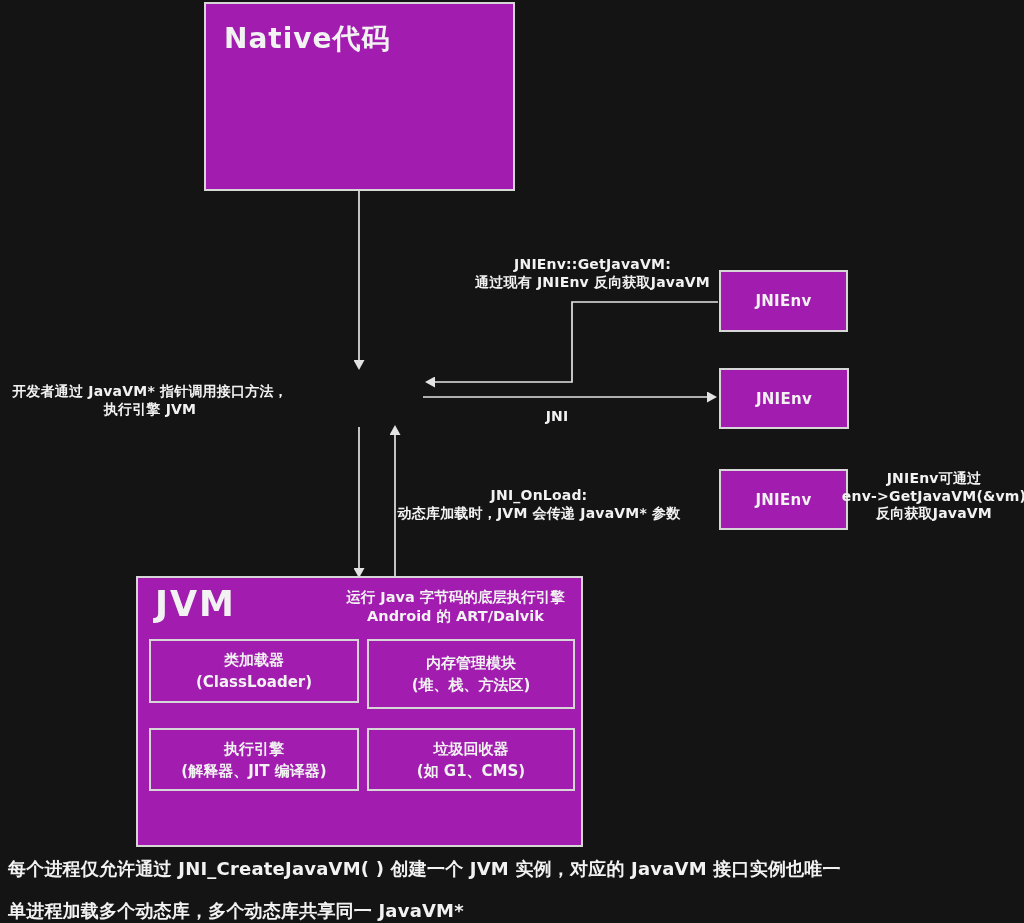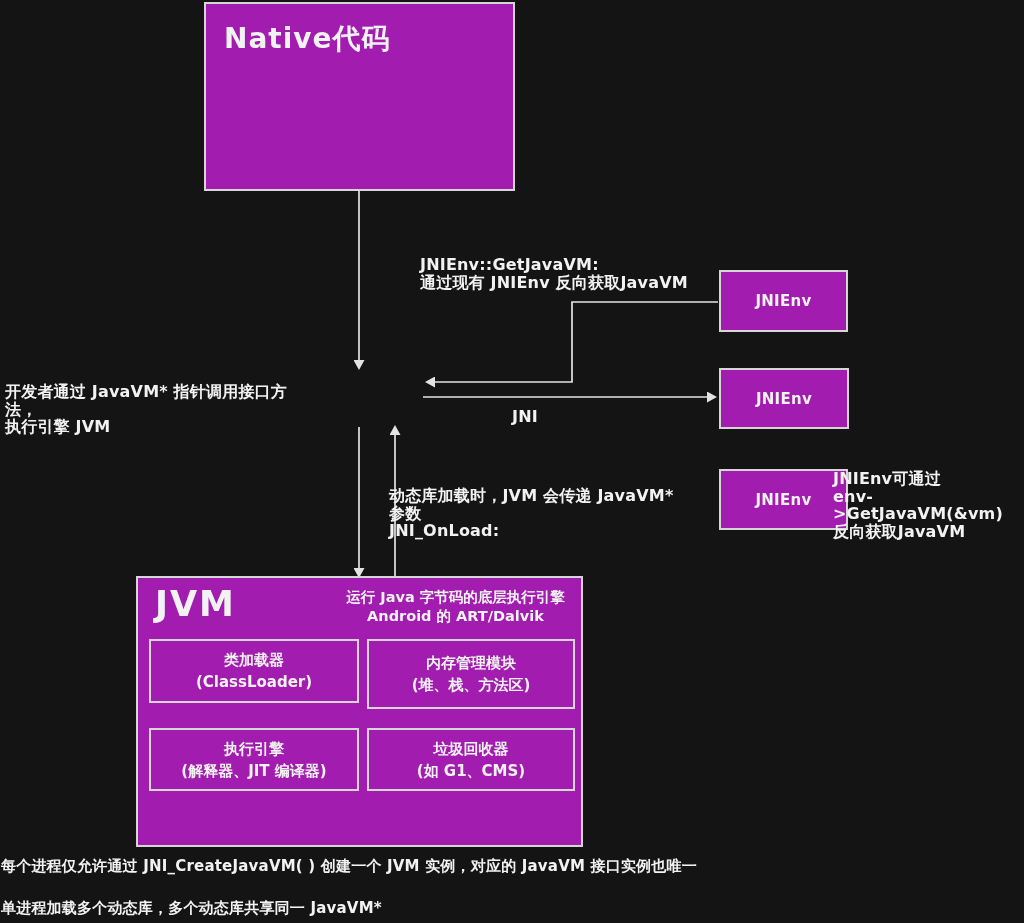--- a/index.html
+++ b/index.html
@@ -75,33 +75,34 @@
     text-align: center;
     font-size: 15px;
     line-height: 22px;
   }
   .module-a { left: 11px;  top: 61px;  width: 210px; height: 64px; }
   .module-b { left: 229px; top: 61px;  width: 208px; height: 70px; }
   .module-c { left: 11px;  top: 150px; width: 210px; height: 63px; }
   .module-d { left: 229px; top: 150px; width: 208px; height: 63px; }
   .note {
     position: absolute;
-    font-size: 16px;
+    text-align: center;
+    font-size: 14px;
     line-height: 17.5px;
     letter-spacing: 0.2px;
   }
   .note-getjavavm { left: 420px; top: 256px; width: 345px; }
   .note-developer { left: 5px;   top: 383px; width: 290px; }
   .note-jni       { left: 512px; top: 408px; width: 90px;  }
   .note-onload    { left: 389px; top: 487px; width: 300px; }
   .note-env       { left: 833px; top: 470px; width: 202px; }
   .footnote {
     position: absolute;
-    left: 1px;
-    font-size: 15px;
+    left: 8px;
+    font-size: 18px;
     letter-spacing: 0.2px;
   }
   .footnote-1 { top: 857px; }
   .footnote-2 { top: 899px; }
 </style>
 </head>
 <body>
 
 <div class="canvas">
 
@@ -166,22 +167,22 @@
   </div>
 
   <div class="note note-developer">
     <div>开发者通过 JavaVM* 指针调用接口方法，</div>
     <div>执行引擎 JVM</div>
   </div>
 
   <div class="note note-jni">JNI</div>
 
   <div class="note note-onload">
+    <div>JNI_OnLoad:</div>
     <div>动态库加载时，JVM 会传递 JavaVM* 参数</div>
-    <div>JNI_OnLoad:</div>
   </div>
 
   <div class="note note-env">
     <div>JNIEnv可通过</div>
     <div>env-&gt;GetJavaVM(&amp;vm)</div>
     <div>反向获取JavaVM</div>
   </div>
 
   <div class="footnote footnote-1">每个进程仅允许通过 JNI_CreateJavaVM( ) 创建一个 JVM 实例，对应的 JavaVM 接口实例也唯一</div>
   <div class="footnote footnote-2">单进程加载多个动态库，多个动态库共享同一 JavaVM*</div>

